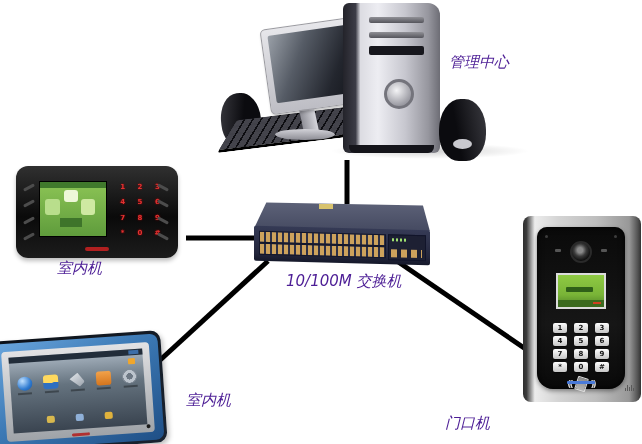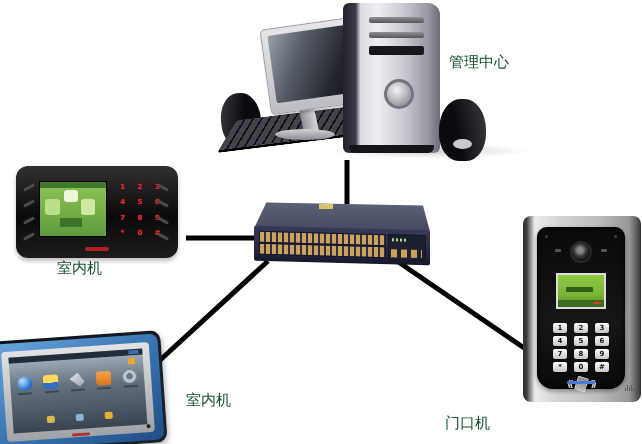--- a/index.html
+++ b/index.html
@@ -1,18 +1,18 @@
 <!DOCTYPE html>
 <html><head>
 <meta charset="utf-8">
 <style>
   html,body{margin:0;padding:0;background:#fff;}
   #stage{position:relative;width:642px;height:444px;background:#fff;overflow:hidden;
          font-family:"DejaVu Sans",sans-serif;}
-  .lbl{position:absolute;font-size:15px;color:#14532d;white-space:nowrap;}
+  .lbl{position:absolute;font-size:15px;color:#4c1d95;white-space:nowrap;font-style:italic;}
 
   
   #lines{position:absolute;left:0;top:0;width:642px;height:444px;pointer-events:none;}
 
   
   .pc{position:absolute;left:215px;top:3px;width:270px;height:160px;}
   .pc-shadow{position:absolute;left:115px;top:140px;width:200px;height:16px;
     background:radial-gradient(ellipse at center,rgba(0,0,0,.18),transparent 70%);}
   .tower{position:absolute;left:128px;top:0;width:97px;height:150px;border-radius:6px 12px 6px 6px;
     background:linear-gradient(90deg,#23232a 0%,#3c3c46 13%,#dcdce2 18%,#ededf2 36%,#c7c7cf 64%,#96969e 88%,#6d6d75 100%);}
@@ -183,20 +183,21 @@
     <div class="sw-top"></div>
     <div class="sw-sticker"></div>
     <div class="sw-front">
       <div class="sw-ports">
         <div class="sw-row"></div>
         <div class="sw-row"></div>
       </div>
       <div class="sw-right"></div>
     </div>
   </div>
+  <div class="lbl" style="left:286px;top:272px">10/100M 交换机</div>
 
   <div class="iu1">
     <div class="gr l">
       <span></span>
         <span></span>
         <span></span>
         <span></span>
     </div>
     <div class="iu1-screen">
       <div class="bar"></div>

